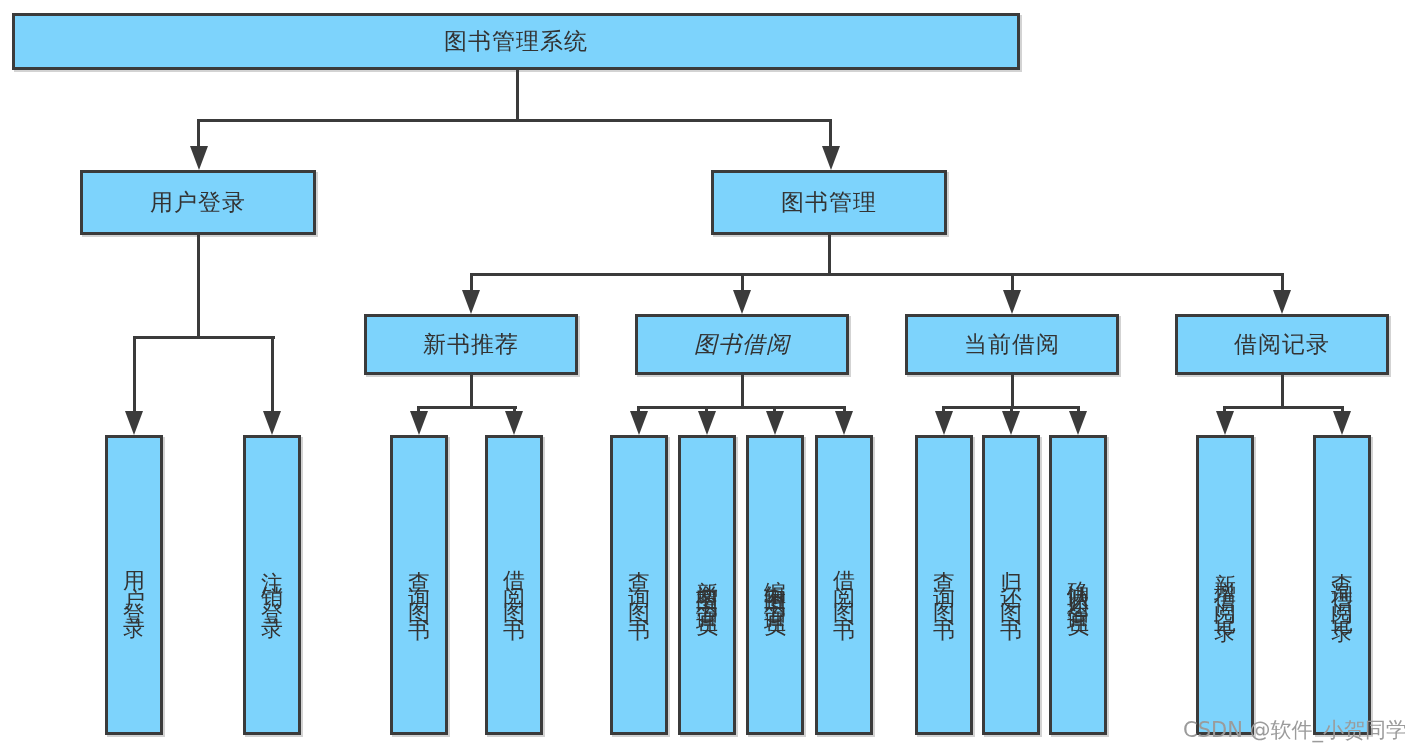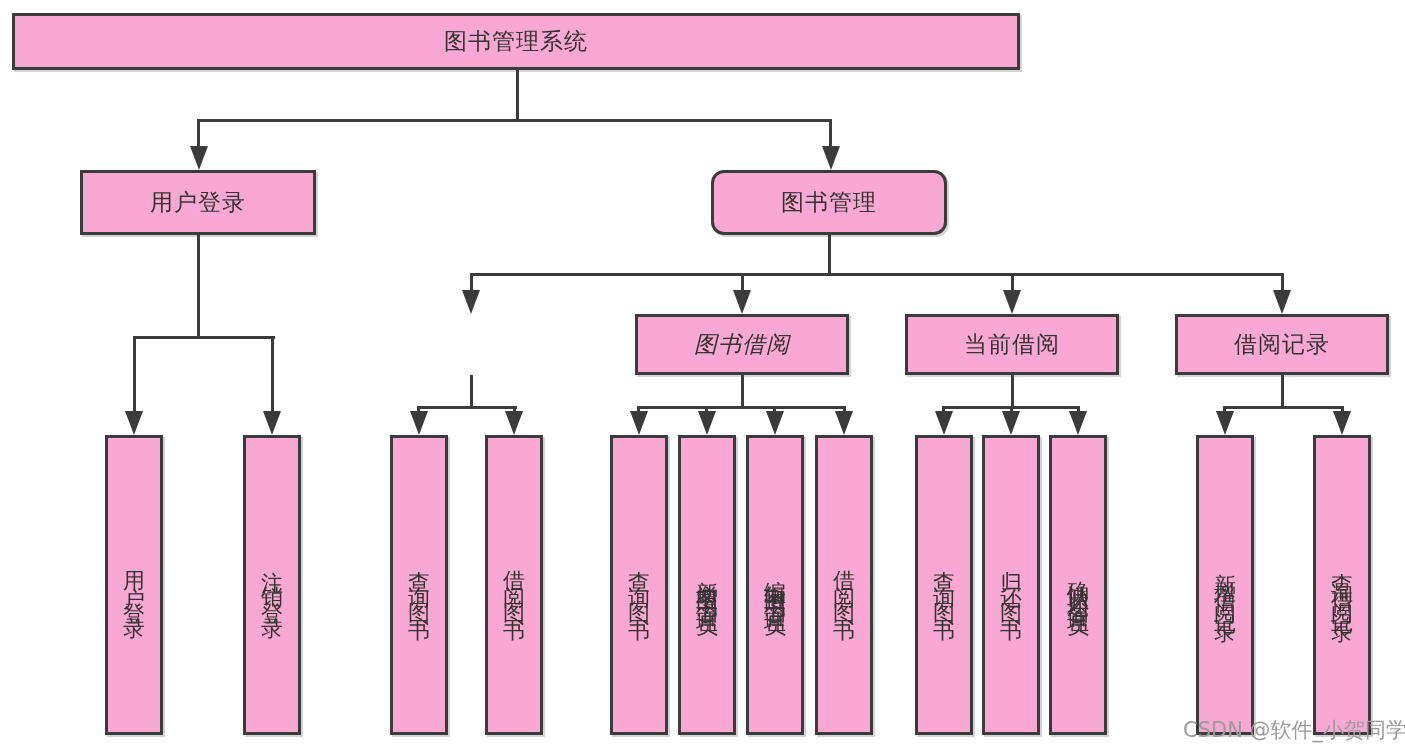--- a/index.html
+++ b/index.html
@@ -12,21 +12,21 @@
   .canvas{
     position:relative;
     width:1405px;height:747px;
     background:#ffffff;
     overflow:hidden;
   }
   .box{
     position:absolute;
     box-sizing:border-box;
     border:3px solid var(--line);
-    background:#f9a8d4;
+    background:#7dd3fc;
     box-shadow:2px 2px 0 rgba(130,130,130,0.35);
     display:flex;align-items:center;justify-content:center;
     color:var(--text);
   }
   .h-box{font-size:23px;letter-spacing:1px;}
   .v-box span{
     writing-mode:vertical-rl;
     text-orientation:mixed;
     font-size:22px;
     color:var(--text);
@@ -60,24 +60,27 @@
 
 <div class="canvas">
 
   <div class="box h-box" style="left:12px;top:13px;width:1008px;height:57px;">
     <span>图书管理系统</span>
   </div>
 
   <div class="box h-box" style="left:80px;top:170px;width:236px;height:65px;">
     <span>用户登录</span>
   </div>
-  <div class="box h-box" style="left:711px;top:170px;width:236px;height:65px;border-radius:13px;">
+  <div class="box h-box" style="left:711px;top:170px;width:236px;height:65px;">
     <span>图书管理</span>
   </div>
 
+  <div class="box h-box" style="left:364px;top:314px;width:214px;height:61px;">
+    <span>新书推荐</span>
+  </div>
   <div class="box h-box" style="left:635px;top:314px;width:214px;height:61px;font-style:italic;">
     <span>图书借阅</span>
   </div>
   <div class="box h-box" style="left:1175px;top:314px;width:214px;height:61px;">
     <span>借阅记录</span>
   </div>
   <div class="box h-box" style="left:905px;top:314px;width:214px;height:61px;">
     <span>当前借阅</span>
   </div>
 

